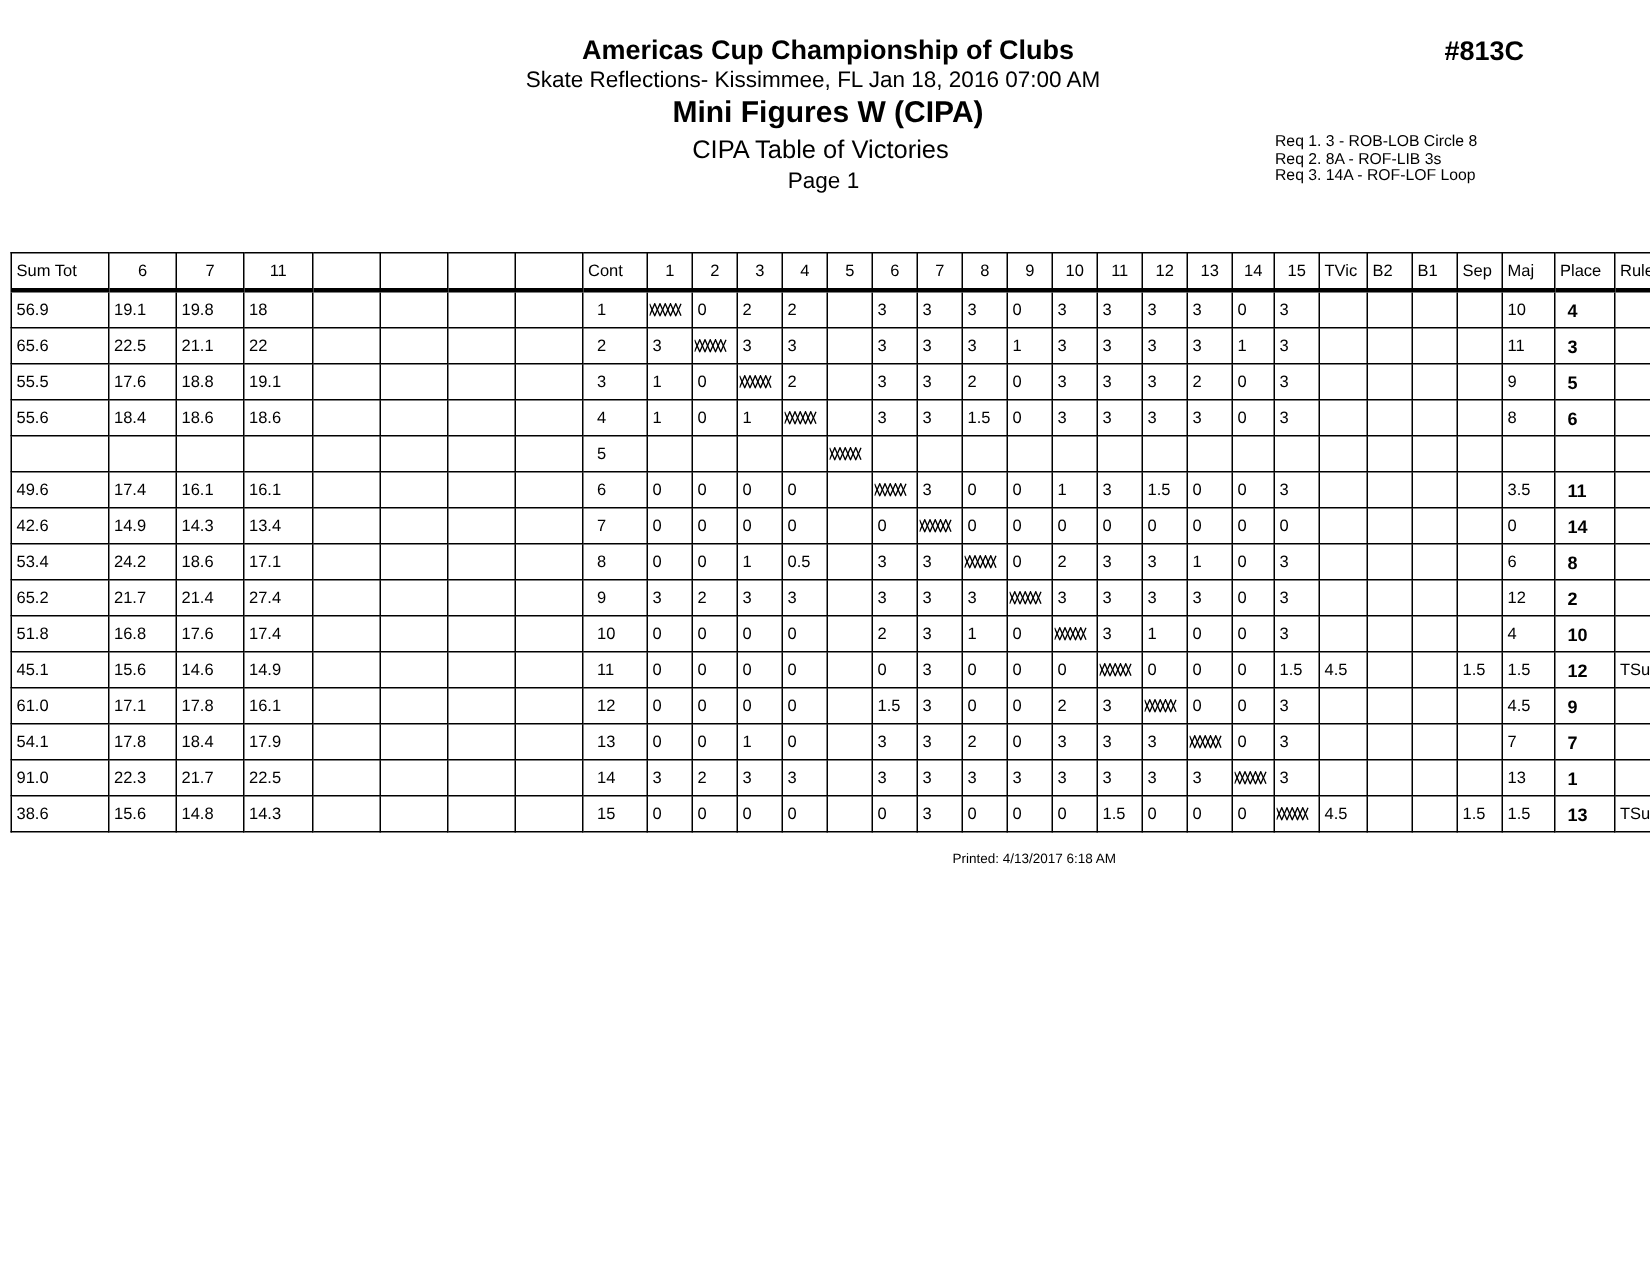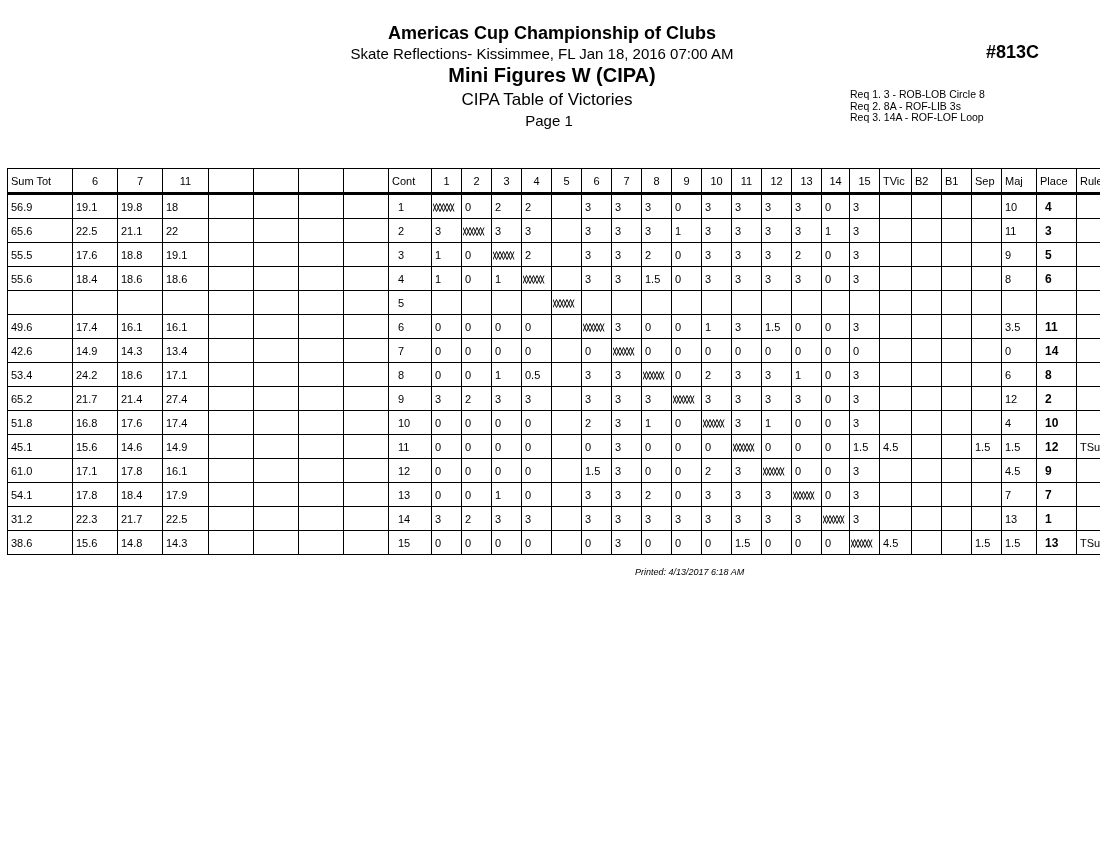--- a/index.html
+++ b/index.html
@@ -3,23 +3,23 @@
 <meta charset="utf-8">
 <style>
   html, body { margin:0; padding:0; background:#ffffff; }
   body { width:1100px; height:850px; position:relative; overflow:hidden; font-family:"Liberation Sans", sans-serif; color:#000; }
   .hdr { position:absolute; left:0; width:1100px; text-align:center; white-space:nowrap; }
   #t1 { top:23px; left:-0px; font-size:18px; font-weight:bold; width:1104px; }
   #t2 { top:45px; font-size:15px; width:1084px; }
   #t3 { top:64px; font-size:20px; font-weight:bold; width:1104px; }
   #t4 { top:90px; font-size:17px; width:1094px; }
   #t5 { top:112px; font-size:15px; width:1098px; }
-  #code { position:absolute; left:986px; top:24px; font-size:18px; font-weight:bold;margin-top:18px; }
+  #code { position:absolute; left:963px; top:24px; font-size:18px; font-weight:bold; }
   #reqs { position:absolute; left:850px; top:89px; font-size:10.5px; line-height:11.5px; }
-  #printed { position:absolute; left:635px; top:567px; font-size:9px;font-style:italic; }
+  #printed { position:absolute; left:635px; top:567px; font-size:9px; }
   table { position:absolute; left:7px; top:168px; border-collapse:collapse; table-layout:fixed; }
   td, th { border:1px solid #000; height:23px; padding:0 0 0 3px; font-size:11px; font-weight:normal; text-align:left; white-space:nowrap; overflow:hidden; }
   thead th { border-bottom:3px solid #000; }
   td.pl { font-weight:bold; padding-left:8px; font-size:12px; }
   .xxx { display:inline-block; width:22px; height:9px; vertical-align:middle; }
 </style>
 </head>
 <body>
 
 <div class="hdr" id="t1">Americas Cup Championship of Clubs</div>
@@ -566,21 +566,21 @@
         <td>3</td>
         <td></td>
         <td></td>
         <td></td>
         <td></td>
         <td>7</td>
         <td class="pl">7</td>
         <td></td>
       </tr>
       <tr>
-        <td>31.2</td>
+        <td>91.0</td>
         <td>22.3</td>
         <td>21.7</td>
         <td>22.5</td>
         <td></td>
         <td></td>
         <td></td>
         <td></td>
         <td style="padding-left: 9px;">14</td>
         <td>3</td>
         <td>2</td>

